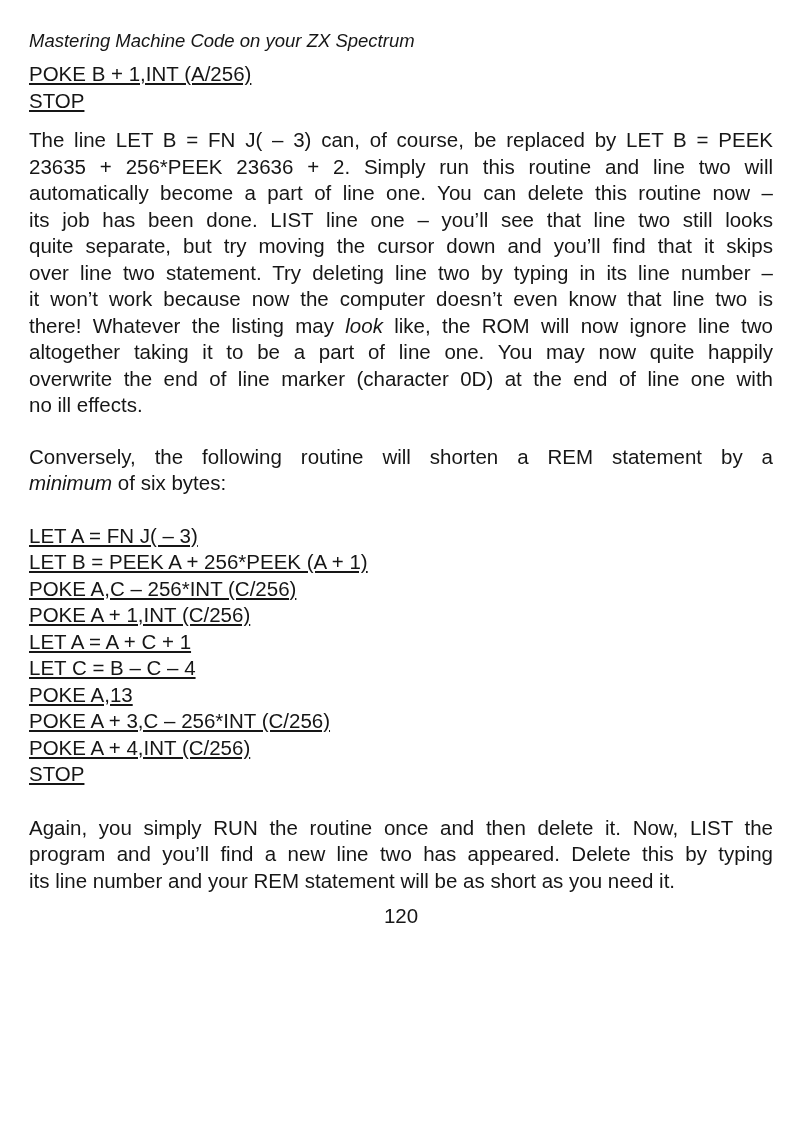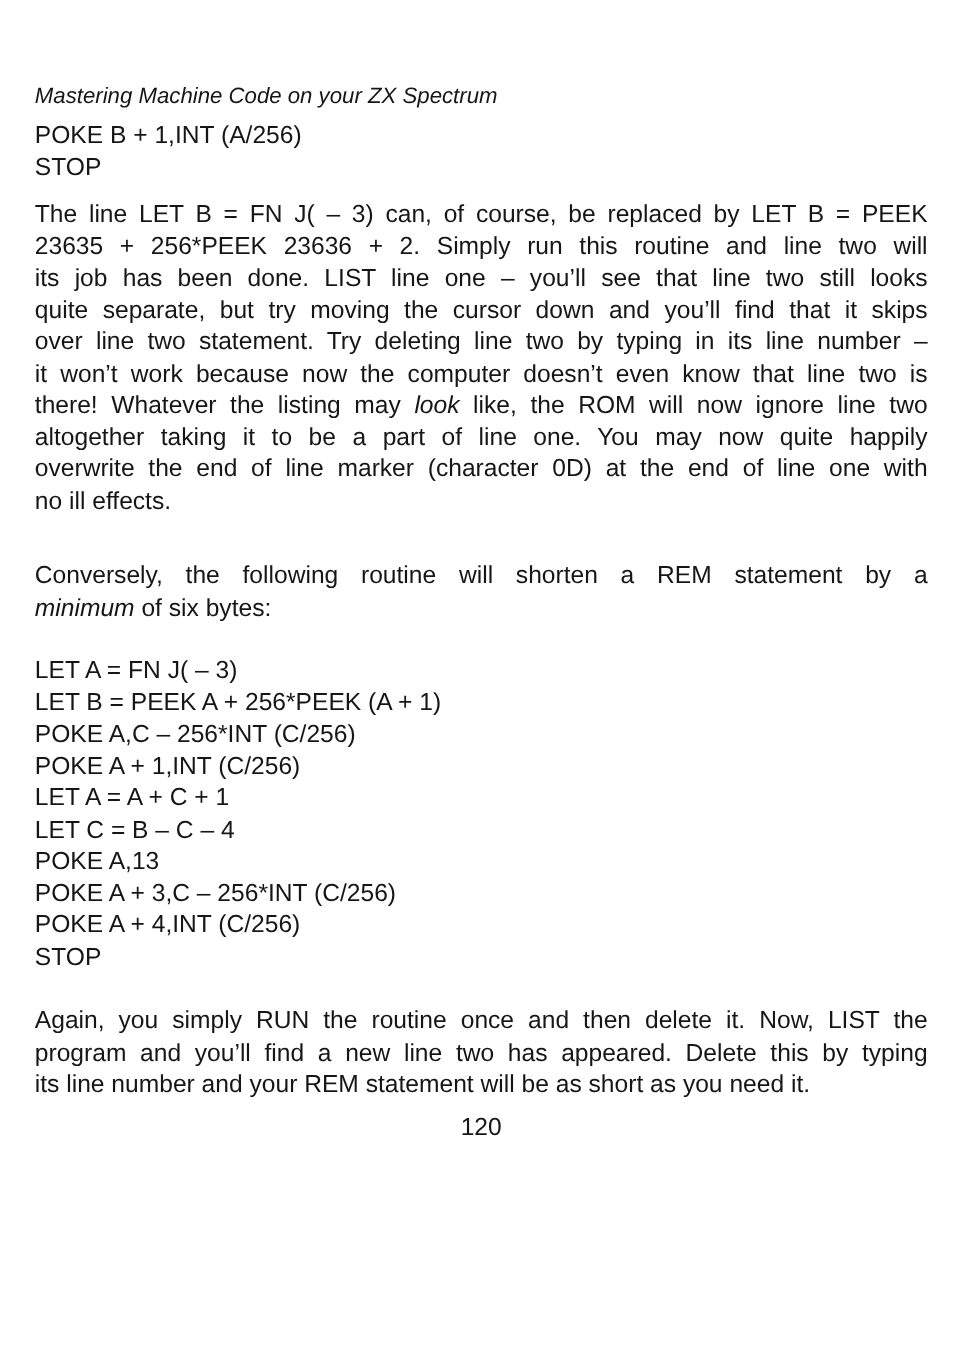--- a/index.html
+++ b/index.html
@@ -8,34 +8,34 @@
     height: 1135px;
     background: #ffffff;
     font-family: "Liberation Sans", sans-serif;
     color: #161616;
     overflow: hidden;
   }
   .page {
     box-sizing: border-box;
     width: 800px;
     height: 1135px;
-    padding: 69px 27px 0 29px;
+    padding: 30px 27px 0 29px;
   }
   .running-head {
     font-style: italic;
     font-size: 18.5px;
     line-height: 21px;
     text-align: left;
   }
   .body-text { font-size: 20.5px; line-height: 26.5px; }
   .code-block { margin-top: 10px; }
   .code-block.main { margin-top: 26px; }
-  .line { text-align: left; white-space: nowrap; }
+  .line { text-align: left; white-space: nowrap; text-decoration: underline; }
   .para { margin-top: 13px; }
-  .para.p2 { margin-top: 36px; }
+  .para.p2 { margin-top: 25px; }
   .para.p3 { margin-top: 27px; }
   .jline { text-align: justify; text-align-last: justify; }
   .jline.last { text-align: justify; text-align-last: auto; }
   .it { font-style: italic; }
   .page-number { margin-top: 9px; text-align: center; }
 </style>
 </head>
 <body>
 
 <div class="page">
@@ -43,20 +43,21 @@
   <div class="running-head">Mastering Machine Code on your ZX Spectrum</div>
 
   <div class="code-block body-text">
     <div class="line">POKE B + 1,INT (A/256)</div>
     <div class="line">STOP</div>
   </div>
 
   <div class="para body-text">
     <div class="jline">The line LET B = FN J( – 3) can, of course, be replaced by LET B = PEEK</div>
     <div class="jline">23635 + 256*PEEK 23636 + 2. Simply run this routine and line two will</div>
+    <div class="jline">automatically become a part of line one. You can delete this routine now –</div>
     <div class="jline">its job has been done. LIST line one – you’ll see that line two still looks</div>
     <div class="jline">quite separate, but try moving the cursor down and you’ll find that it skips</div>
     <div class="jline">over line two statement. Try deleting line two by typing in its line number –</div>
     <div class="jline">it won’t work because now the computer doesn’t even know that line two is</div>
     <div class="jline"><span>there! Whatever the listing may </span><span class="it">look</span><span> like, the ROM will now ignore line two</span></div>
     <div class="jline">altogether taking it to be a part of line one. You may now quite happily</div>
     <div class="jline">overwrite the end of line marker (character 0D) at the end of line one with</div>
     <div class="jline last">no ill effects.</div>
   </div>
 

